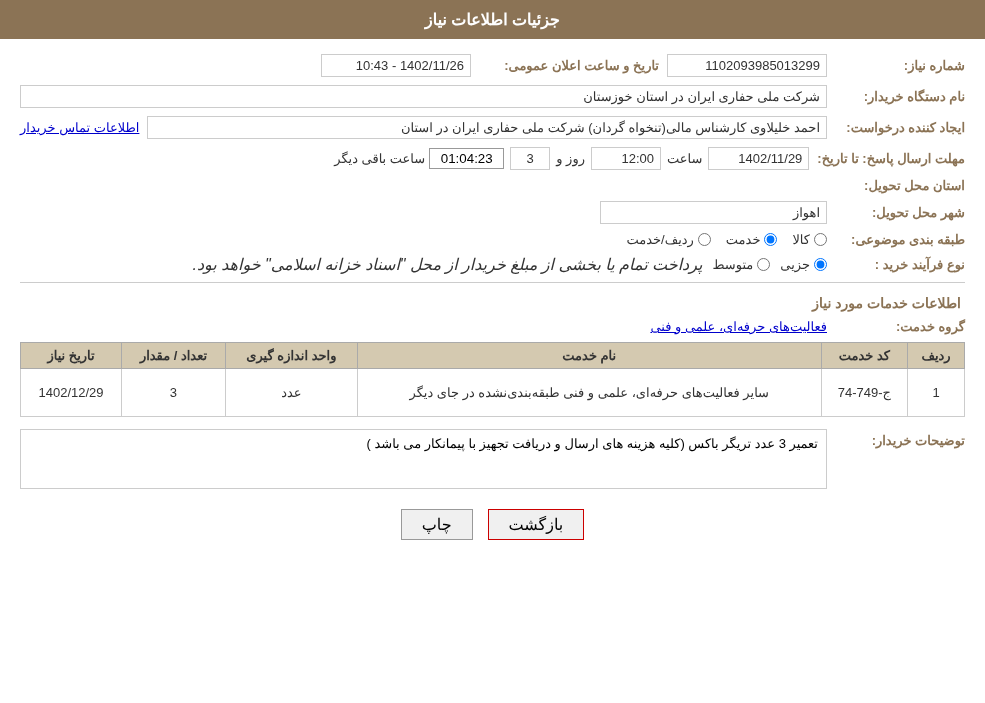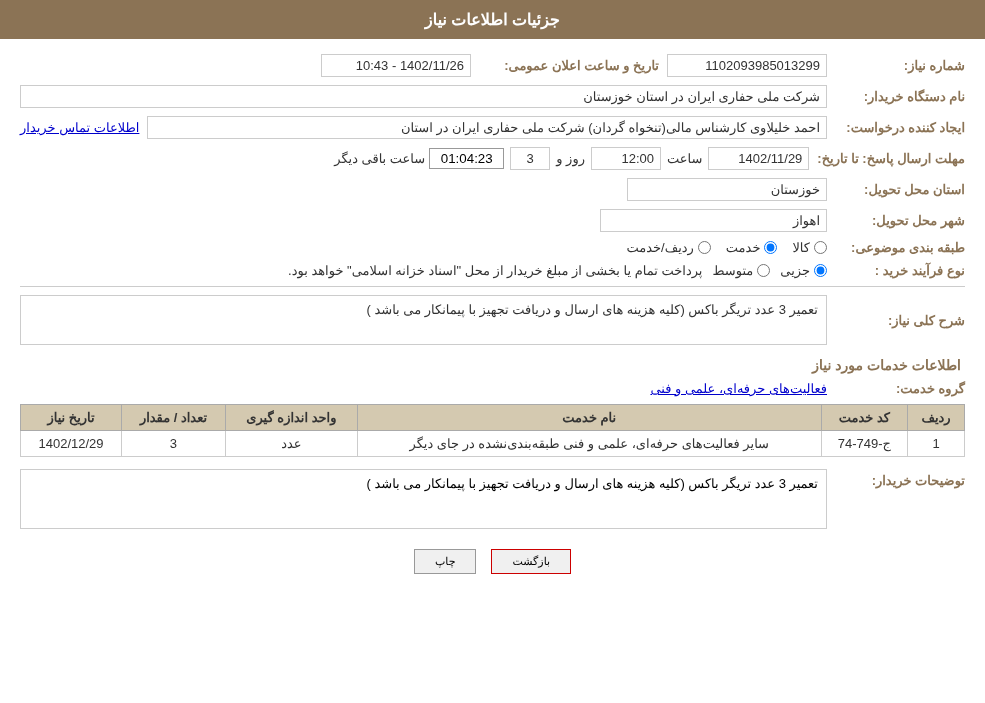--- a/index.html
+++ b/index.html
@@ -100,22 +100,23 @@
       align-items: center;
       gap: 4px;
     }
     .purchase-type-row {
       display: flex;
       align-items: center;
       gap: 10px;
       flex: 1;
     }
     .notice-text {
-      font-size: 13px;
+      font-size: 16px;
       color: #333;
+      font-style: italic;
     }
     .description-box {
       border: 1px solid #ccc;
       padding: 6px 8px;
       min-height: 50px;
       flex: 1;
       text-align: right;
     }
     .services-table {
       width: 100%;
@@ -125,38 +126,38 @@
     .services-table th {
       background: #d4c9b0;
       border: 1px solid #aaa;
       padding: 5px 8px;
       text-align: center;
       font-weight: bold;
       color: #333;
     }
     .services-table td {
       border: 1px solid #ccc;
-      padding: 5px 8px;
+      padding: 16px 8px;
       text-align: center;
       background: #fff;
     }
     .buttons-row {
       display: flex;
       justify-content: center;
       gap: 15px;
       margin-top: 20px;
       margin-bottom: 20px;
     }
     .btn {
       padding: 5px 20px;
       cursor: pointer;
       border: 1px solid #999;
       background: #f0f0f0;
       font-family: Liberation Sans, sans-serif;
-      font-size: 11px;
+      font-size: 16px;
     }
     .btn-print {
       background: #f0f0f0;
     }
     .btn-back {
       background: #f0f0f0;
       border: 1px solid #cc0000;
     }
     .content-wrapper {
       position: relative;
@@ -233,21 +234,20 @@
         <div class="input-field" style="width:40px;text-align:center;">3</div>
         <div class="remaining-row">
           <input class="remaining-input" type="text" readonly="" value="01:04:23" style="">
           <span class="datetime-label">ساعت باقی دیگر</span>
         </div>
       </div>
     </div>
 
     <div class="form-row">
       <span class="label">استان محل تحویل:</span>
-      <div class="input-field" style="width:200px;">خوزستان</div>
     </div>
 
     <div class="form-row">
       <span class="label">شهر محل تحویل:</span>
       <div class="input-field" style="width:227px;">اهواز</div>
     </div>
 
     <div class="form-row">
       <span class="label">طبقه بندی موضوعی:</span>
       <div class="radio-group">
@@ -276,24 +276,20 @@
         <div class="radio-item">
           <input type="radio" name="purchase" value="motavaset" style="">
           <span>متوسط</span>
         </div>
         <span class="notice-text">پرداخت تمام یا بخشی از مبلغ خریدار از محل "اسناد خزانه اسلامی" خواهد بود.</span>
       </div>
     </div>
 
     <hr class="divider">
 
-    <div class="form-row">
-      <span class="label">شرح کلی نیاز:</span>
-      <div class="description-box">تعمیر 3 عدد تریگر باکس (کلیه هزینه های ارسال و دریافت تجهیز با پیمانکار می باشد )</div>
-    </div>
 
     <div class="section-title">اطلاعات خدمات مورد نیاز</div>
 
     <div class="form-row">
       <span class="label">گروه خدمت:</span>
       <span class="link-blue">فعالیت‌های حرفه‌ای، علمی و فنی</span>
     </div>
 
     <table class="services-table">
       <thead>

